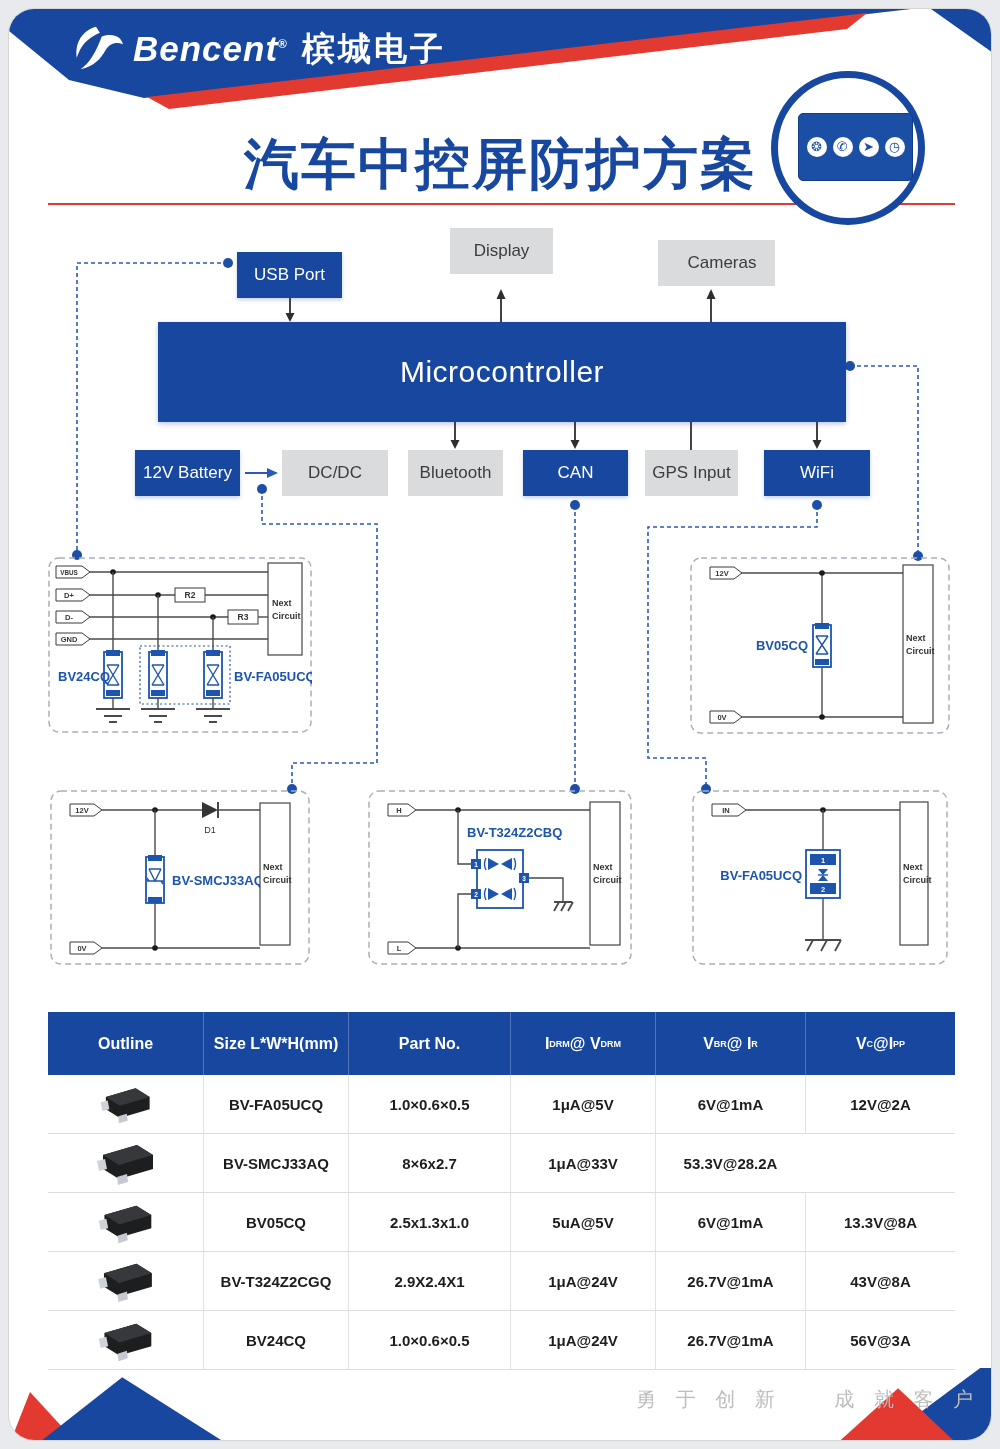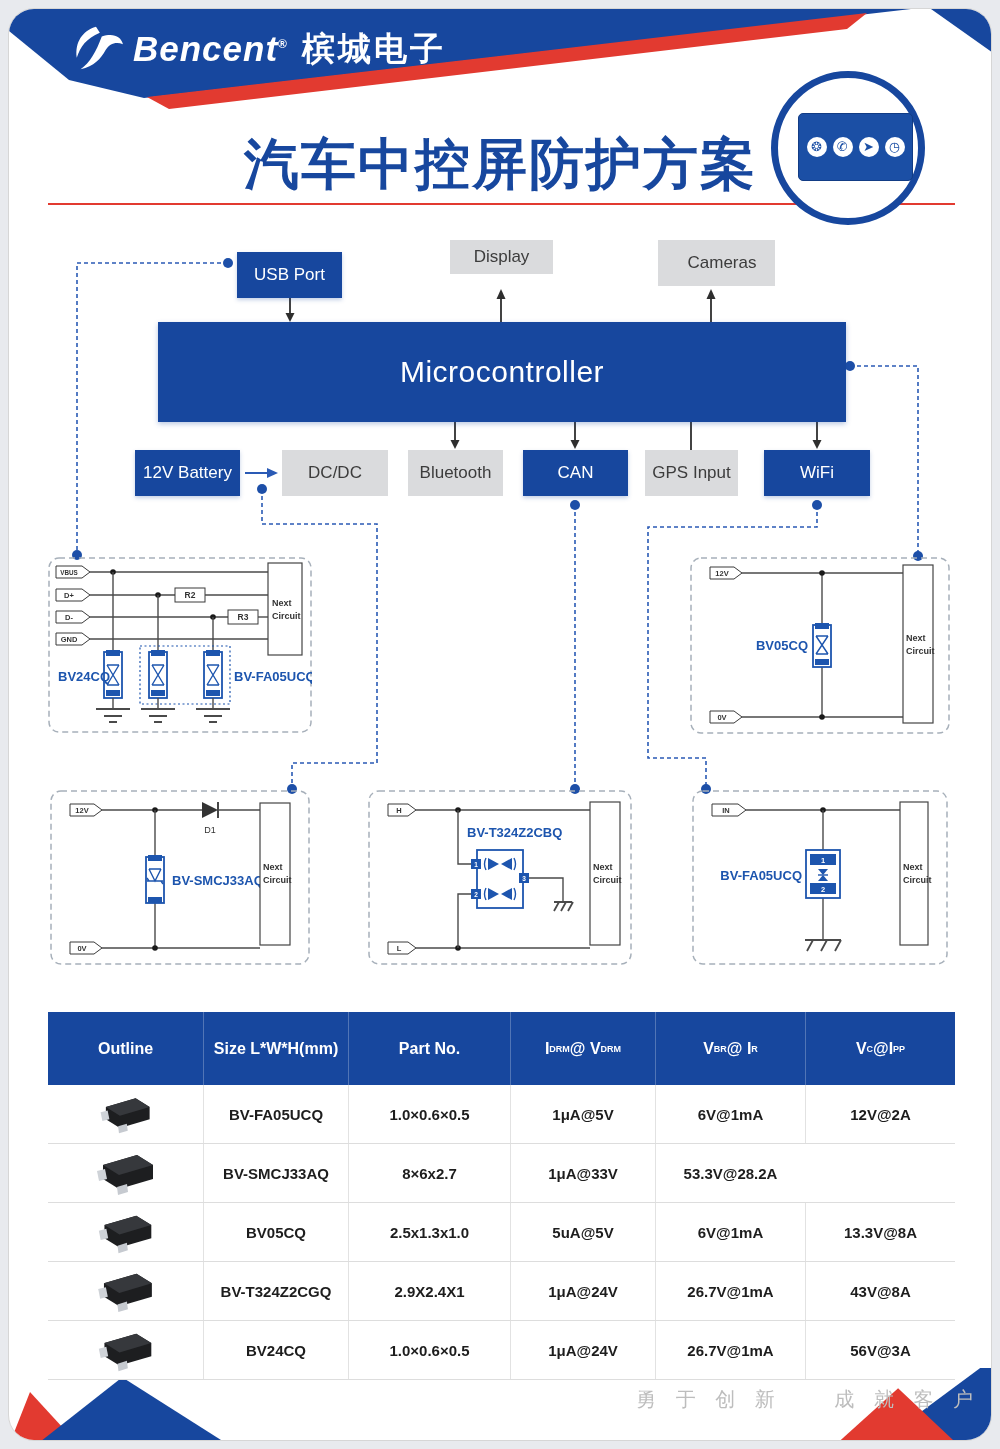--- a/index.html
+++ b/index.html
@@ -31,21 +31,21 @@
          line-height:20px;text-align:center;font-weight:bold;}
   
   .bbox,.gbox{position:absolute;display:flex;align-items:center;justify-content:center;
          font-size:17px;z-index:4;}
   .bbox{background:#17479e;color:#fff;box-shadow:0 2px 4px rgba(23,71,158,.25);}
   .gbox{background:#dadbdd;color:#3c3c3c;}
   .mcu{position:absolute;left:158px;top:322px;width:688px;height:100px;background:#17479e;color:#fff;
        display:flex;align-items:center;justify-content:center;font-size:30px;letter-spacing:.5px;
        z-index:4;box-shadow:0 2px 5px rgba(23,71,158,.3);}
   .b-usb{left:237px;top:252px;width:105px;height:46px;}
-  .g-display{left:450px;top:240px;width:103px;height:34px;}
+  .g-display{left:450px;top:228px;width:103px;height:46px;}
   .g-cameras{left:658px;top:240px;width:106px;height:46px;padding-left:11px;}
   .b-batt{left:135px;top:450px;width:105px;height:46px;}
   .g-dcdc{left:282px;top:450px;width:106px;height:46px;}
   .g-bt{left:408px;top:450px;width:95px;height:46px;}
   .b-can{left:523px;top:450px;width:105px;height:46px;}
   .g-gps{left:645px;top:450px;width:93px;height:46px;}
   .b-wifi{left:764px;top:450px;width:106px;height:46px;}
   .overlay{position:absolute;left:0;top:0;z-index:3;pointer-events:none;}
   .circ{position:absolute;z-index:5;}
   
@@ -65,21 +65,21 @@
   .comp{stroke:#1d55ae;stroke-width:1.8;fill:#fff;}
   .compthin{stroke:#1d55ae;stroke-width:1.4;fill:none;}
   .compfill{fill:#1d55ae;stroke:none;}
   .plabel{font-size:13px;font-weight:bold;fill:#1d55ae;}
   .pintext{font-size:6.5px;font-weight:bold;fill:#fff;text-anchor:middle;}
   .dlabel{font-size:9px;fill:#333;text-anchor:middle;}
   .dselect{fill:none;stroke:#1d55ae;stroke-width:1.2;stroke-dasharray:2 2.5;}
   
   .tbl{position:absolute;left:48px;top:1012px;width:907px;z-index:4;}
   .trow{display:grid;grid-template-columns:155px 145px 162px 145px 150px 150px;}
-  .thead{background:#17479e;color:#fff;height:73px;font-size:16px;font-weight:bold;}
+  .thead{background:#17479e;color:#fff;height:63px;font-size:16px;font-weight:bold;}
   .thead .tcell{border-left:1px solid rgba(255,255,255,.25);}
   .thead .tcell:first-child{border-left:none;}
   .tbody{background:#fff;height:58px;color:#1d1d1d;font-size:15px;font-weight:bold;
          border-bottom:1px solid #ddd;}
   .tbody .tcell{border-left:1px solid #e2e2e2;}
   .tbody .tcell:first-child{border-left:none;}
   .tcell{display:flex;align-items:center;justify-content:center;}
   sub{font-size:9px;font-weight:bold;}
   .chipimg{display:block;}
   

